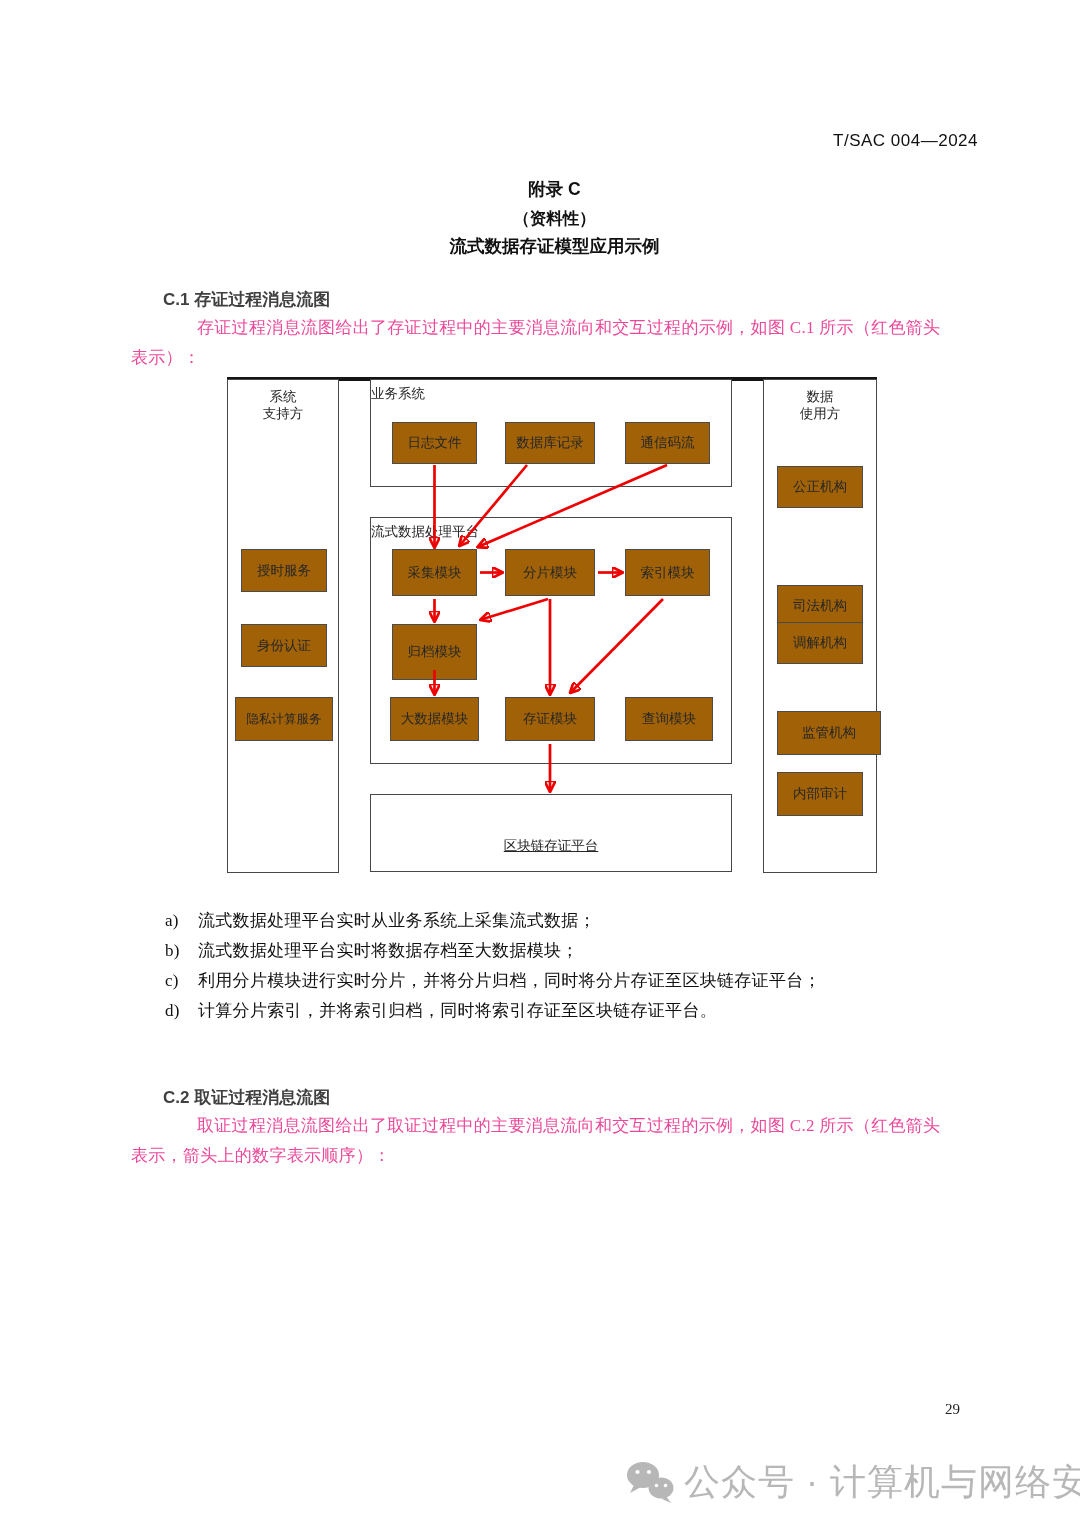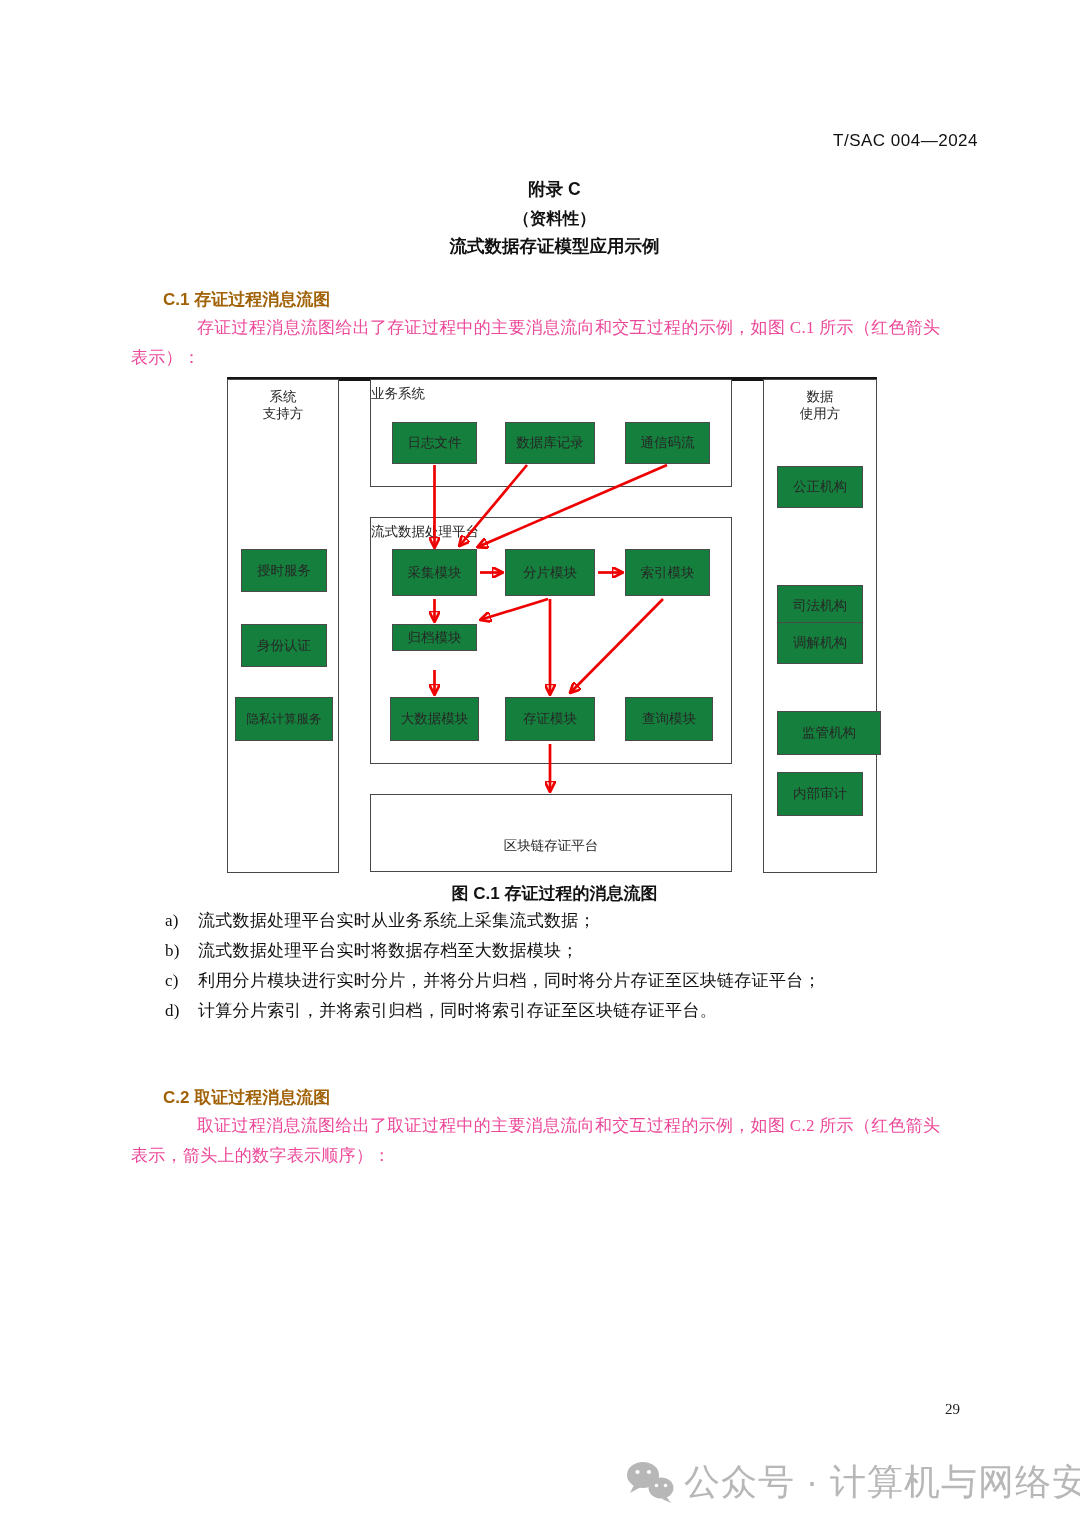--- a/index.html
+++ b/index.html
@@ -10,46 +10,46 @@
 
   .doc-number{position:absolute;top:131px;right:102px;font:17px "Liberation Sans","DejaVu Sans",sans-serif;
               letter-spacing:.5px;color:#111;}
 
   .title-block{position:absolute;left:131px;top:175px;width:847px;text-align:center;
                font-family:"Liberation Sans","DejaVu Sans",sans-serif;font-weight:bold;color:#111;}
   .title-block .t1{font-size:17.5px;line-height:29px;}
   .title-block .t2{font-size:16.5px;line-height:28px;}
   .title-block .t3{font-size:17.5px;line-height:28px;}
 
-  .sec-heading{position:absolute;font:bold 17px "Liberation Sans","DejaVu Sans",sans-serif;color:#a16207;white-space:nowrap;}
+  .sec-heading{position:absolute;font:bold 17px "Liberation Sans","DejaVu Sans",sans-serif;color:#404040;white-space:nowrap;}
   .h-c1{left:163px;top:288px;}
   .h-c2{left:163px;top:1086px;}
 
   .p{position:absolute;font-size:17px;line-height:20px;letter-spacing:.3px;white-space:nowrap;color:#ec4899;}
   .c1-line1{left:197px;top:318px;}
   .c1-line2{left:131px;top:348px;}
   .c2-line1{left:197px;top:1116px;}
   .c2-line2{left:131px;top:1146px;}
 
   
   .diagram{position:absolute;left:227px;top:377px;width:650px;height:497px;
            font-family:"Liberation Sans","DejaVu Sans",sans-serif;color:#262626;}
   .topbar{position:absolute;left:0;top:0;width:650px;height:4px;background:#151515;}
   .cont{position:absolute;border:1.7px solid #474747;box-sizing:border-box;background:#fff;}
   .left-col{left:0;top:2px;width:112px;height:494px;}
   .business{left:143px;top:2px;width:362px;height:108px;}
   .processing{left:143px;top:140px;width:362px;height:247px;}
-  .blockchain{left:143px;top:417px;width:362px;height:78px;}
+  .blockchain{left:143px;top:417px;width:362px;height:78px;text-decoration:underline;}
   .right-col{left:536px;top:2px;width:114px;height:494px;}
   .col-label{position:absolute;top:8px;left:0;width:100%;text-align:center;white-space:pre-line;
              font-size:13.5px;line-height:17px;}
   .cont-label{position:absolute;top:5px;left:0;width:100%;text-align:left;font-size:13.5px;}
   .bc-label{width:100%;height:100%;display:flex;align-items:center;justify-content:center;
             box-sizing:border-box;padding-top:26px;font-size:13.5px;}
-  .bx{position:absolute;border:1.6px solid #4b4b4b;box-sizing:border-box;background:#15803d;
+  .bx{position:absolute;border:1.6px solid #4b4b4b;box-sizing:border-box;background:#a16207;
       display:flex;align-items:center;justify-content:center;font-size:13.5px;white-space:nowrap;}
   .arrows{position:absolute;left:0;top:0;width:650px;height:497px;pointer-events:none;}
   .arrows path{stroke:var(--arrow-color);stroke-width:2.7;fill:none;}
 
   .caption{position:absolute;left:131px;top:882px;width:847px;text-align:center;
            font:bold 17px "Liberation Sans","DejaVu Sans",sans-serif;color:#111;}
 
   .list-block{position:absolute;left:131px;top:906px;width:880px;font-size:17px;line-height:30px;
               letter-spacing:.3px;color:#111;}
   .list-intro{padding-left:34px;}
@@ -109,21 +109,21 @@
     <div class="bx" style="left:14px;top:247px;width:86px;height:43px;">身份认证</div>
     <div class="bx" style="left:8px;top:320px;width:98px;height:44px;font-size:12.5px;">隐私计算服务</div>
 
     <div class="bx" style="left:165px;top:45px;width:85px;height:42px;">日志文件</div>
     <div class="bx" style="left:278px;top:45px;width:90px;height:42px;">数据库记录</div>
     <div class="bx" style="left:398px;top:45px;width:85px;height:42px;">通信码流</div>
 
     <div class="bx" style="left:165px;top:172px;width:85px;height:47px;">采集模块</div>
     <div class="bx" style="left:278px;top:172px;width:90px;height:47px;">分片模块</div>
     <div class="bx" style="left:398px;top:172px;width:85px;height:47px;">索引模块</div>
-    <div class="bx" style="left:165px;top:247px;width:85px;height:27px;">归档模块</div>
+    <div class="bx" style="left:165px;top:247px;width:85px;height:56px;">归档模块</div>
     <div class="bx" style="left:163px;top:320px;width:89px;height:44px;">大数据模块</div>
     <div class="bx" style="left:278px;top:320px;width:90px;height:44px;">存证模块</div>
     <div class="bx" style="left:398px;top:320px;width:88px;height:44px;">查询模块</div>
 
     <div class="bx" style="left:550px;top:89px;width:86px;height:42px;">公正机构</div>
     <div class="bx" style="left:550px;top:167px;width:86px;height:42px;margin-top:41px;">司法机构</div>
     <div class="bx" style="left:550px;top:245px;width:86px;height:42px;">调解机构</div>
     <div class="bx" style="left:550px;top:334px;width:104px;height:44px;">监管机构</div>
     <div class="bx" style="left:550px;top:395px;width:86px;height:44px;">内部审计</div>
 
@@ -140,21 +140,20 @@
       <path d="M371 195.5 H393" marker-end="url(#ah)"></path>
       <path d="M207.5 222 V242" marker-end="url(#ah)"></path>
       <path d="M321 222 L256 242" marker-end="url(#ah)"></path>
       <path d="M207.5 293 V315" marker-end="url(#ah)"></path>
       <path d="M323 222 V315" marker-end="url(#ah)"></path>
       <path d="M436 222 L345 314" marker-end="url(#ah)"></path>
       <path d="M323 367 V412" marker-end="url(#ah)"></path>
     </svg>
   </div>
 
-  <div class="caption">图 C.1  存证过程的消息流图</div>
 
   <div class="list-block">
     <div class="li">
       <span class="marker">a)</span>
       <span class="txt">流式数据处理平台实时从业务系统上采集流式数据；</span>
     </div>
     <div class="li">
       <span class="marker">b)</span>
       <span class="txt">流式数据处理平台实时将数据存档至大数据模块；</span>
     </div>

